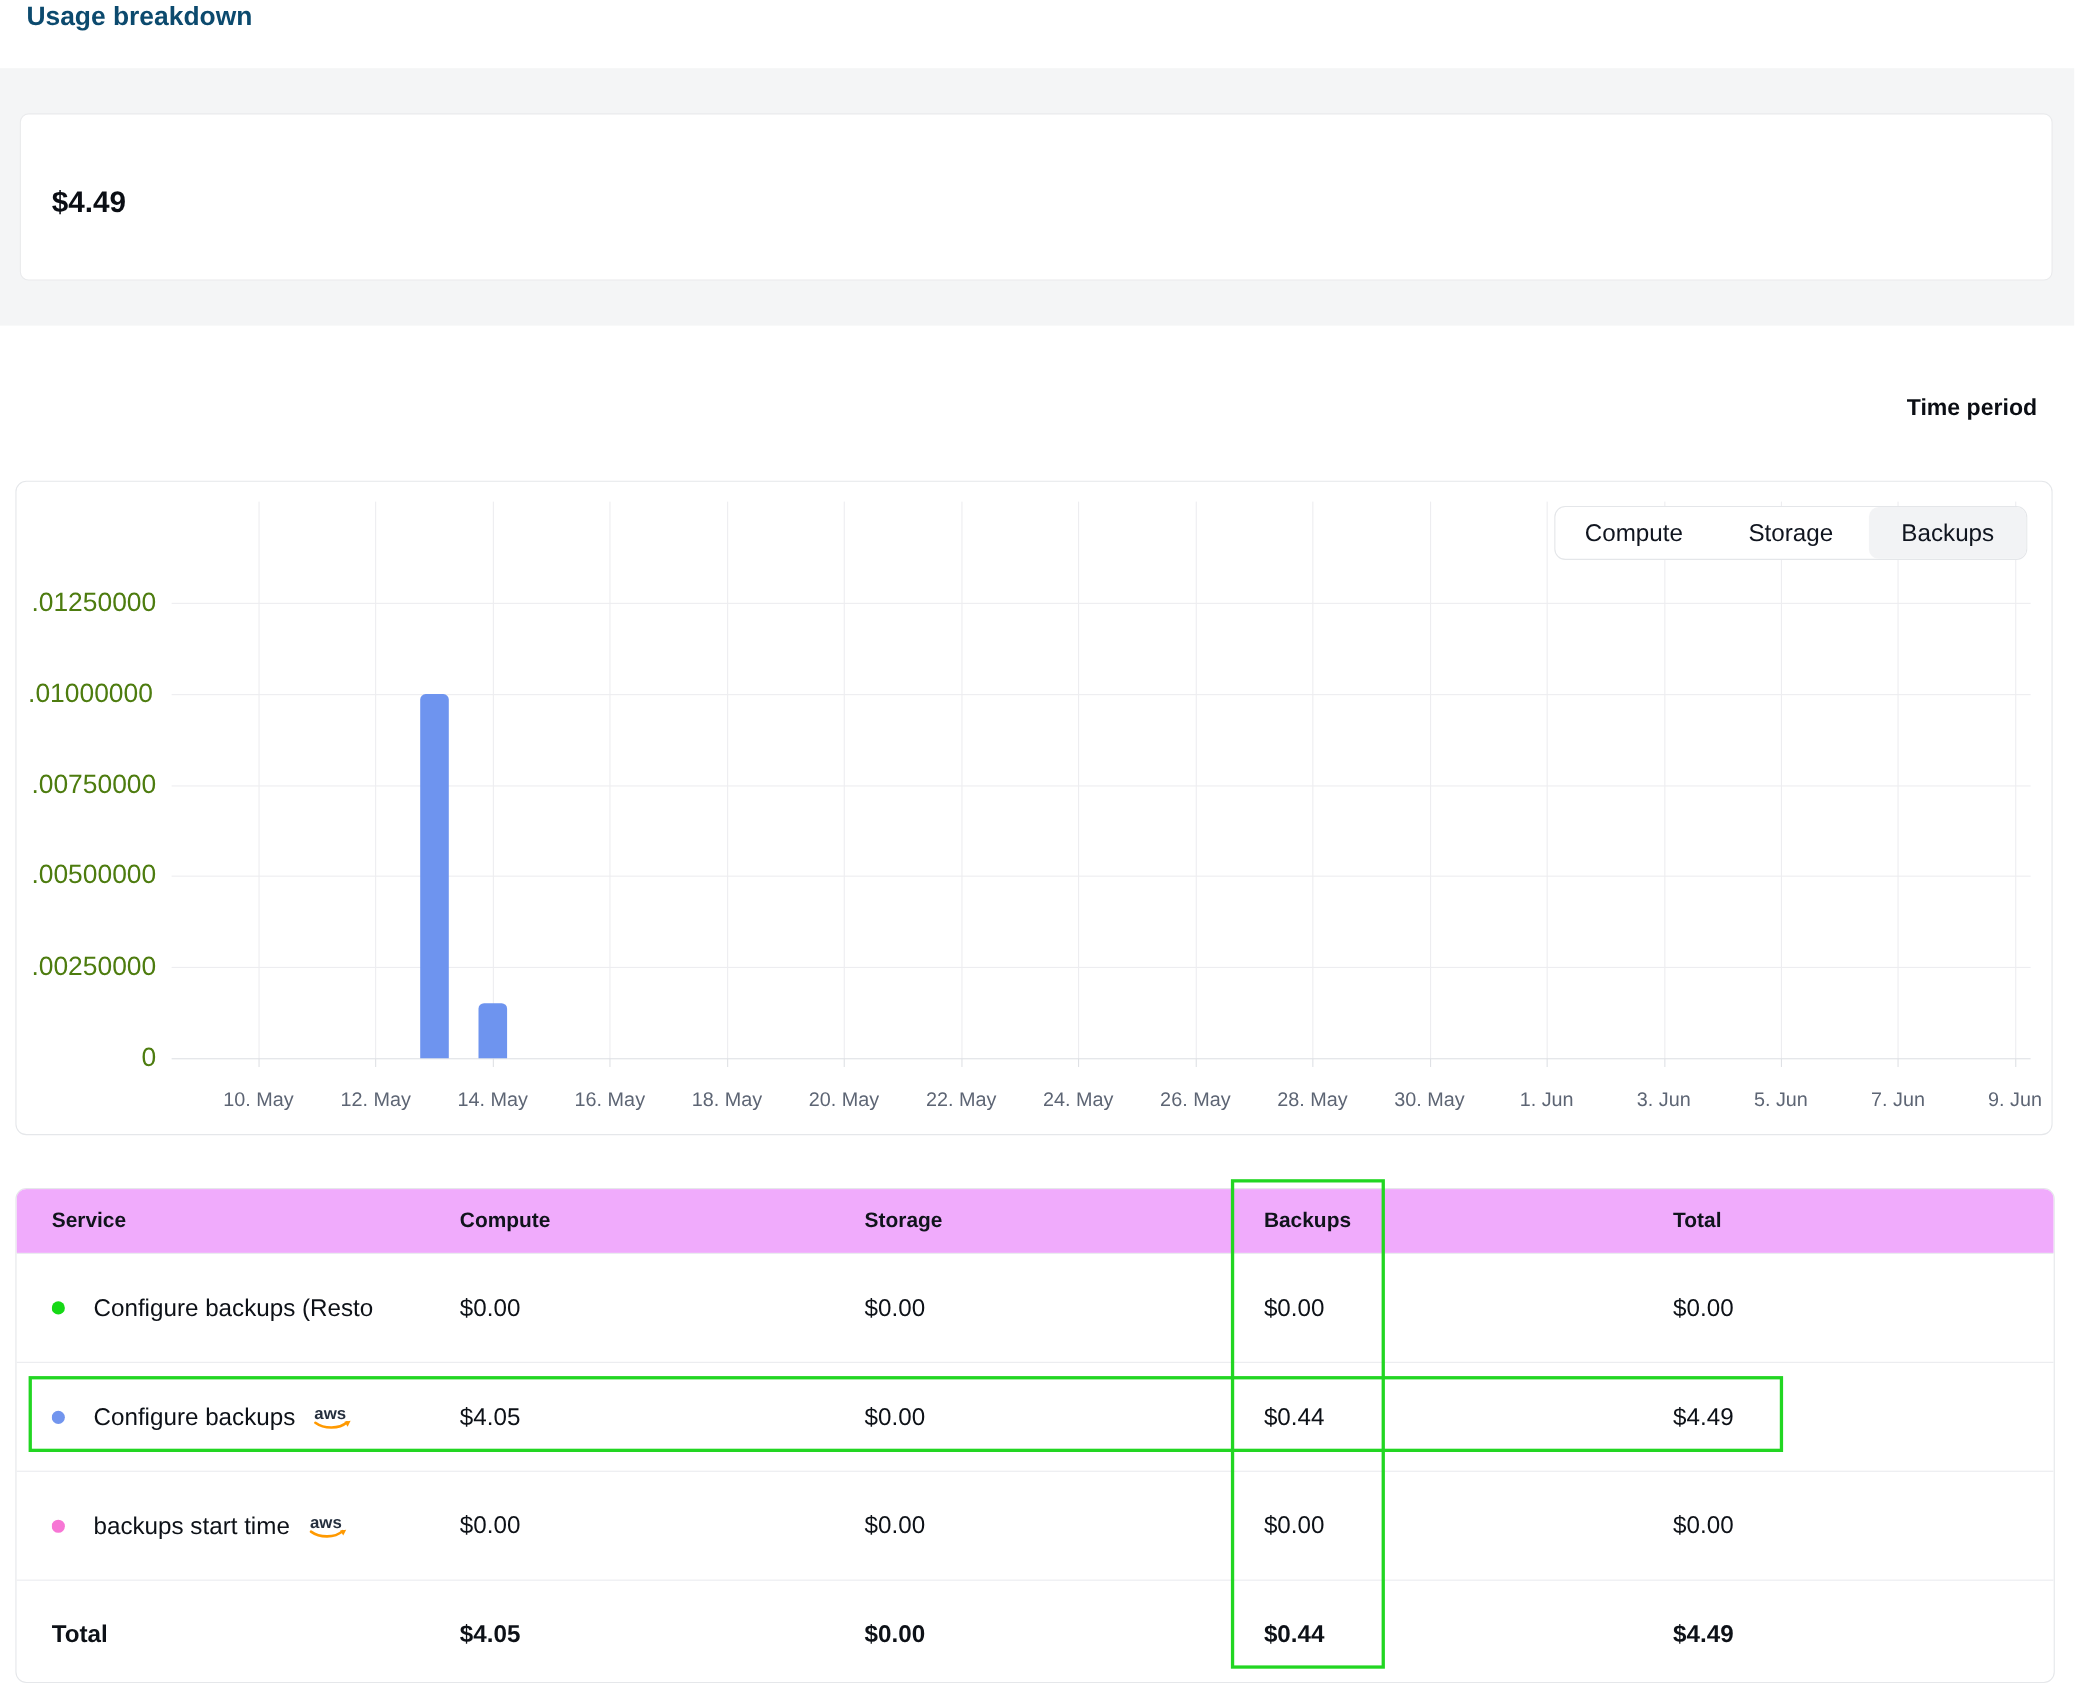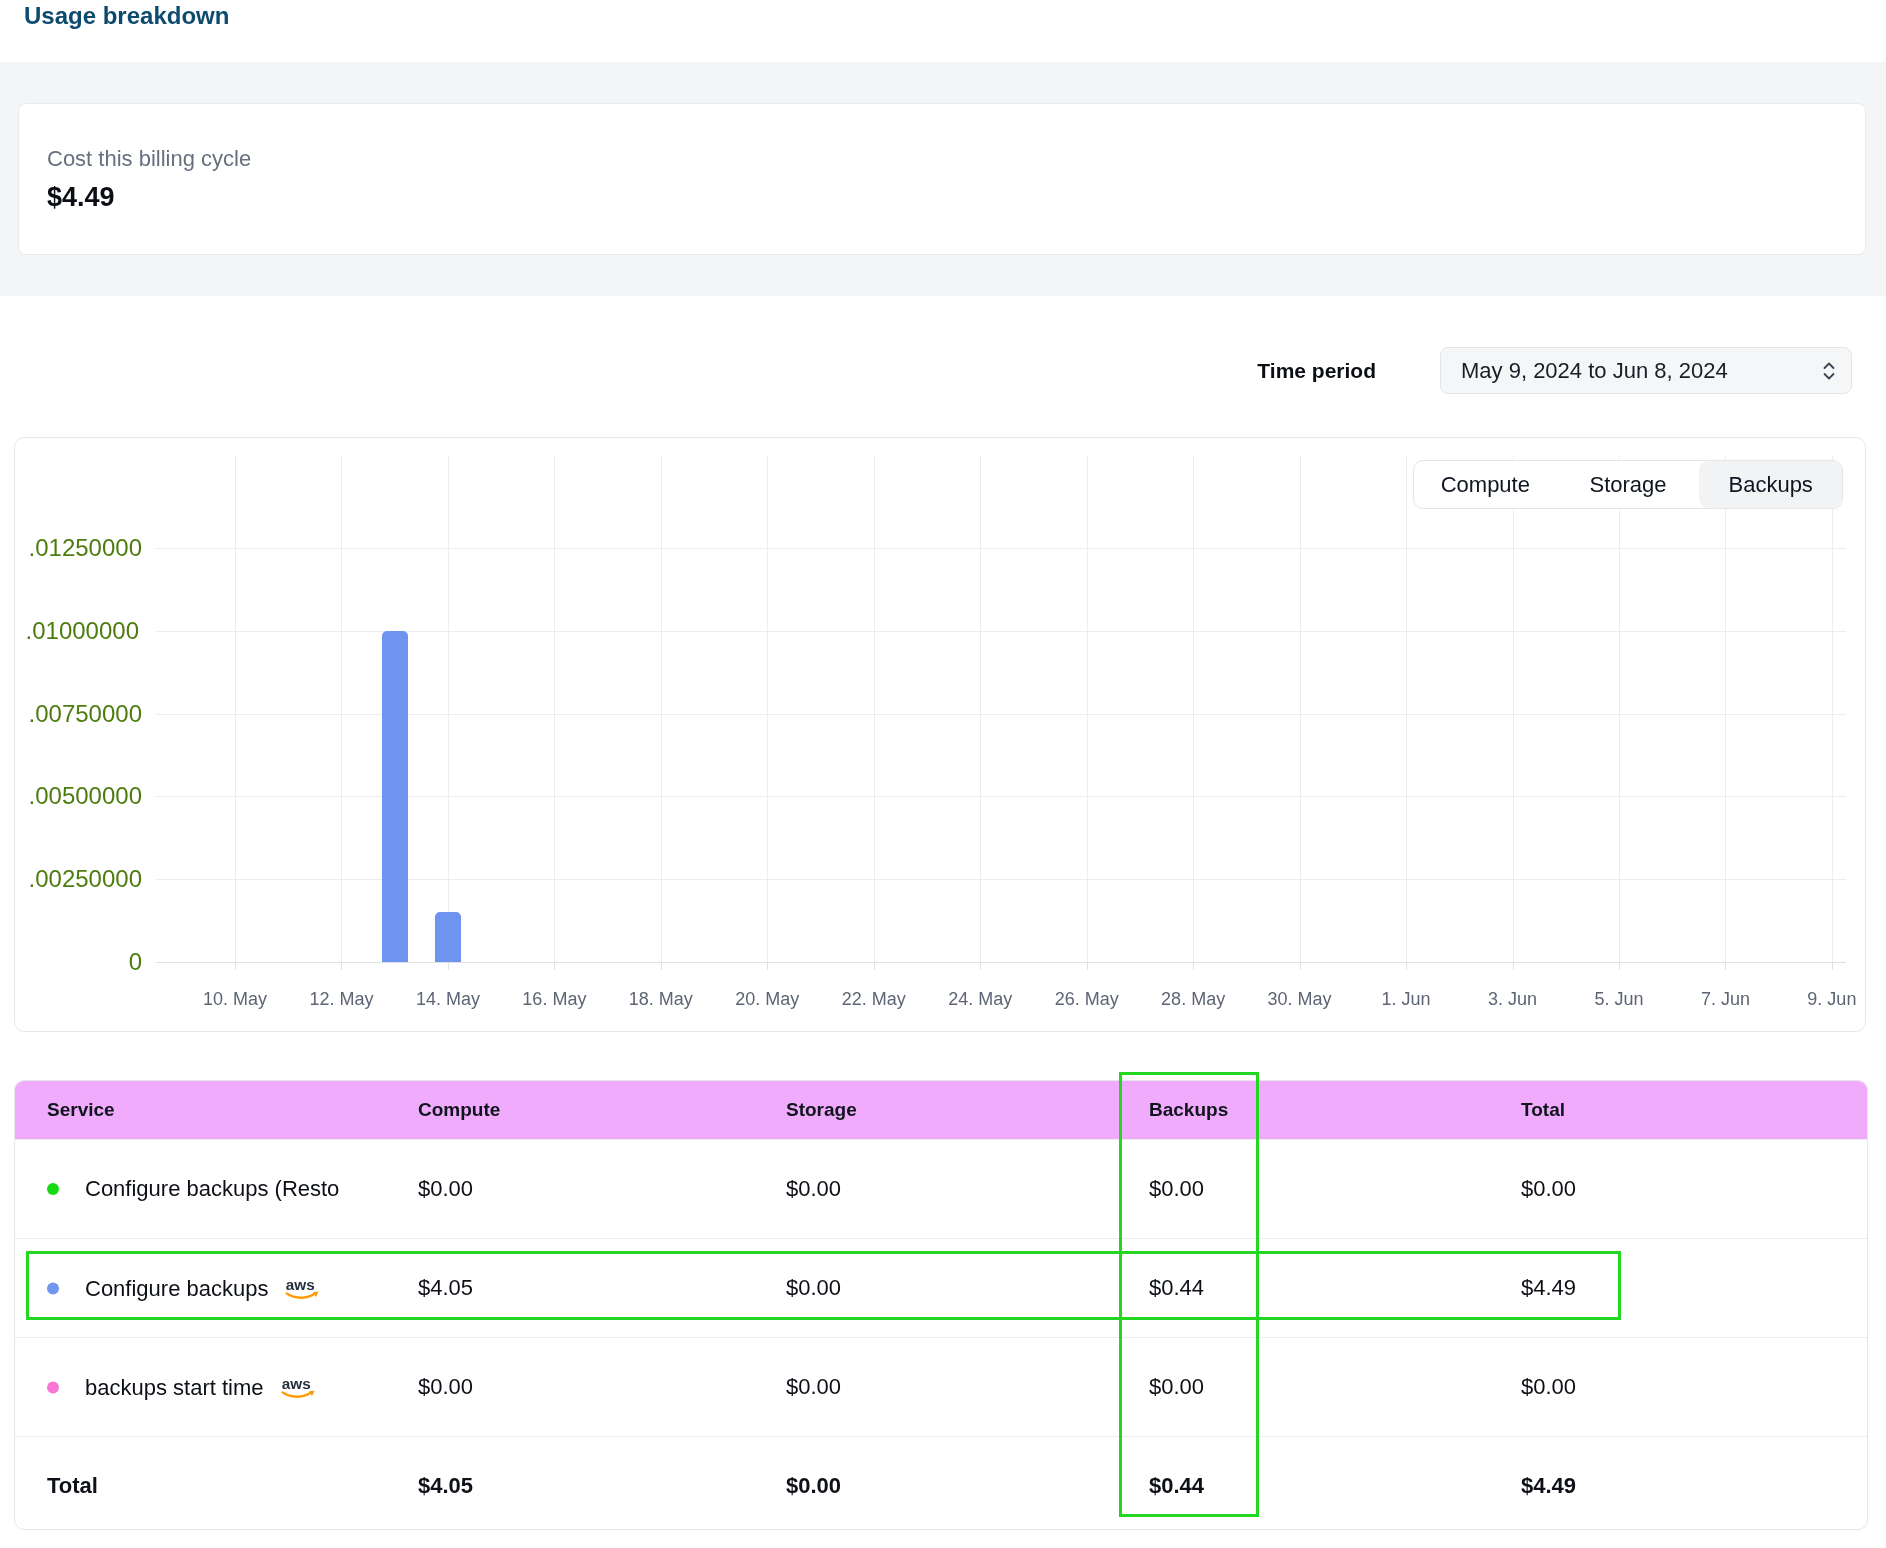--- a/index.html
+++ b/index.html
@@ -62,34 +62,26 @@
 </style>
 </head>
 <body>
 
 <div id="stage">
 
   <div class="h1">Usage breakdown</div>
 
   <div class="band">
     <div class="cost-card">
-      <div class="cost-label">Cost this billing cycle</div>
       <div class="cost-value">$4.49</div>
     </div>
   </div>
 
   <div class="period-row">
     <span class="period-label">Time period</span>
-    <div class="select">
-      <span>May 9, 2024 to Jun 8, 2024</span>
-      <svg width="16" height="24" viewBox="0 0 16 24">
-        <path d="M3.5 9 L8 4.5 L12.5 9" stroke="#3b4250" stroke-width="1.8" fill="none" stroke-linecap="round" stroke-linejoin="round"></path>
-        <path d="M3.5 15 L8 19.5 L12.5 15" stroke="#3b4250" stroke-width="1.8" fill="none" stroke-linecap="round" stroke-linejoin="round"></path>
-      </svg>
-    </div>
   </div>
 
   <div class="chart-card">
     <div id="plot">
         <div class="gridline-v" style="left: 220px; top: 18px; height: 506px;"></div>
         <div class="tickmark" style="left: 220px; top: 524px;"></div>
         <div class="xtick" style="left: 172px; top: 551px;">10. May</div>
         <div class="gridline-v" style="left: 326.46px; top: 18px; height: 506px;"></div>
         <div class="tickmark" style="left: 326.46px; top: 524px;"></div>
         <div class="xtick" style="left: 278.46px; top: 551px;">12. May</div>

